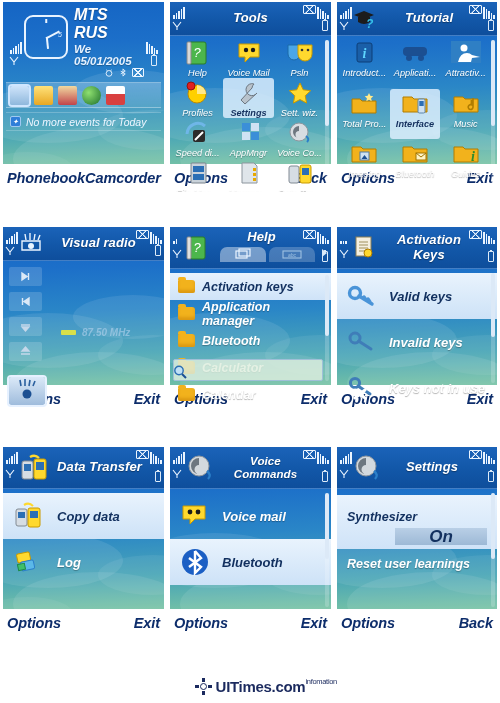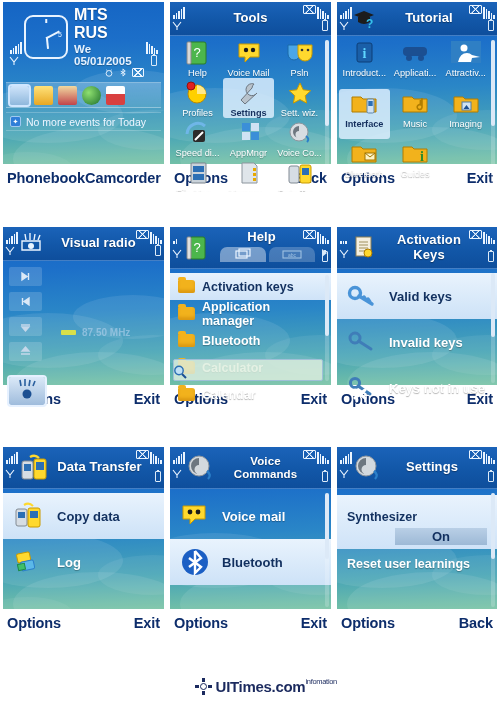--- a/index.html
+++ b/index.html
@@ -7,20 +7,21 @@
     width: 500px; height: 703px;
     background: #ffffff;
     font-family: "Liberation Sans", sans-serif;
     overflow: hidden;
   }
   .grid {
     width: 456px;
     display: grid;
     grid-template-columns: 167px 167px 166px;
     grid-template-rows: 225px 220px 225px;
+    font-style: italic;
   }
   .cell { position: relative; overflow: hidden; background: #fff; padding: 2px 3px 0 3px; }
 
   
   .screen {
     position: relative;
     width: 100%;
     height: 190px;
     overflow: hidden;
     background: linear-gradient(178deg, #1565c4 0%, #1c6fc9 22%, #2a86c7 45%, #4aa6b6 68%, #79c4a4 86%, #9ad9b0 100%);
@@ -148,21 +149,21 @@
   .tri { position:absolute; right:4px; top:22px; width:0;height:0;border-left:5px solid #dbeaf9;
          border-top:4px solid transparent;border-bottom:4px solid transparent; z-index:5;}
 
   
   .setrow { padding: 15px 10px 2px 10px; }
   .setrow.sel { background: linear-gradient(180deg,#e9f3fd,#cfe3f8); }
   .setlabel { font-size:12.5px; font-weight:bold; color:#fff; text-shadow:0 1px 1px rgba(0,0,0,.3); }
   .setrow.sel .setlabel { color:#12305f; text-shadow:none; }
   .setvalbar { margin:4px 0 2px 48px; height:17px; background:linear-gradient(180deg,#b9cfe6,#9db9d6);
                display:flex; align-items:center; justify-content:center; }
-  .setval { font-size:13px; font-weight:bold; color:#12305f;text-align:center; }
+  .setval { font-size:17px; font-weight:bold; color:#12305f;text-align:center; }
 
   
   .radio-btns { position:absolute; left:6px; top:40px; z-index:3; display:flex; flex-direction:column; gap:6px; }
   .rbtn { width:33px; height:19px; background:rgba(255,255,255,.16); border-radius:2px; position:relative; }
   .rbtn.cam { width:36px; height:28px; background:linear-gradient(180deg,#dbe9f8,#9fbcdc); outline:2px solid #e6f1ff; margin-top:10px; }
   .freq { position:absolute; left:58px; top:100px; z-index:3; display:flex; align-items:center; gap:6px; }
   .freq-dash { width:15px; height:5px; background:#d8e04a; border-radius:1px; }
   .freq-txt { font-size:10px; font-weight:bold; color:rgba(190,215,240,.55); }
 
   
@@ -442,20 +443,27 @@
           <span class="applabel">Applicati...</span>
         </div>
         <div class="appcell">
           <svg class="appicon" viewBox="0 0 30 27">
               <rect x="0" y="1" width="30" height="22" fill="#2f7fc4"></rect>
               <circle cx="13" cy="8" r="3.5" fill="#fff"></circle>
               <path d="M7 22 q2 -9 9 -9 q3 0 5 2 l8 2 -8 1 -1 4 z" fill="#fff"></path>
             </svg>
           <span class="applabel">Attractiv...</span>
         </div>
+        <div class="appcell">
+          <svg class="appicon" viewBox="0 0 30 27">
+              <path d="M3 8 h8 l2 2 h14 v12 H3 z" fill="#f2b21c" stroke="#b07d00"></path>
+              <path d="M20 2 l1.3 2.8 3 .4 -2.2 2.1 .6 3 -2.7 -1.5 -2.7 1.5 .6 -3 -2.2 -2.1 3 -.4 z" fill="#ffe98a"></path>
+            </svg>
+          <span class="applabel">Total Pro...</span>
+        </div>
         <div class="appcell sel">
           <svg class="appicon" viewBox="0 0 30 27">
               <path d="M3 6 h9 l2 2 h13 v13 H3 z" fill="#f2b21c" stroke="#b07d00"></path>
               <rect x="18" y="8" width="7" height="14" rx="1.5" fill="#cfe2f3" stroke="#5b86ad"></rect>
               <rect x="19.3" y="10" width="4.4" height="5" fill="#2b6fb5"></rect>
             </svg>
           <span class="applabel">Interface</span>
         </div>
         <div class="appcell">
           <svg class="appicon" viewBox="0 0 30 27">

